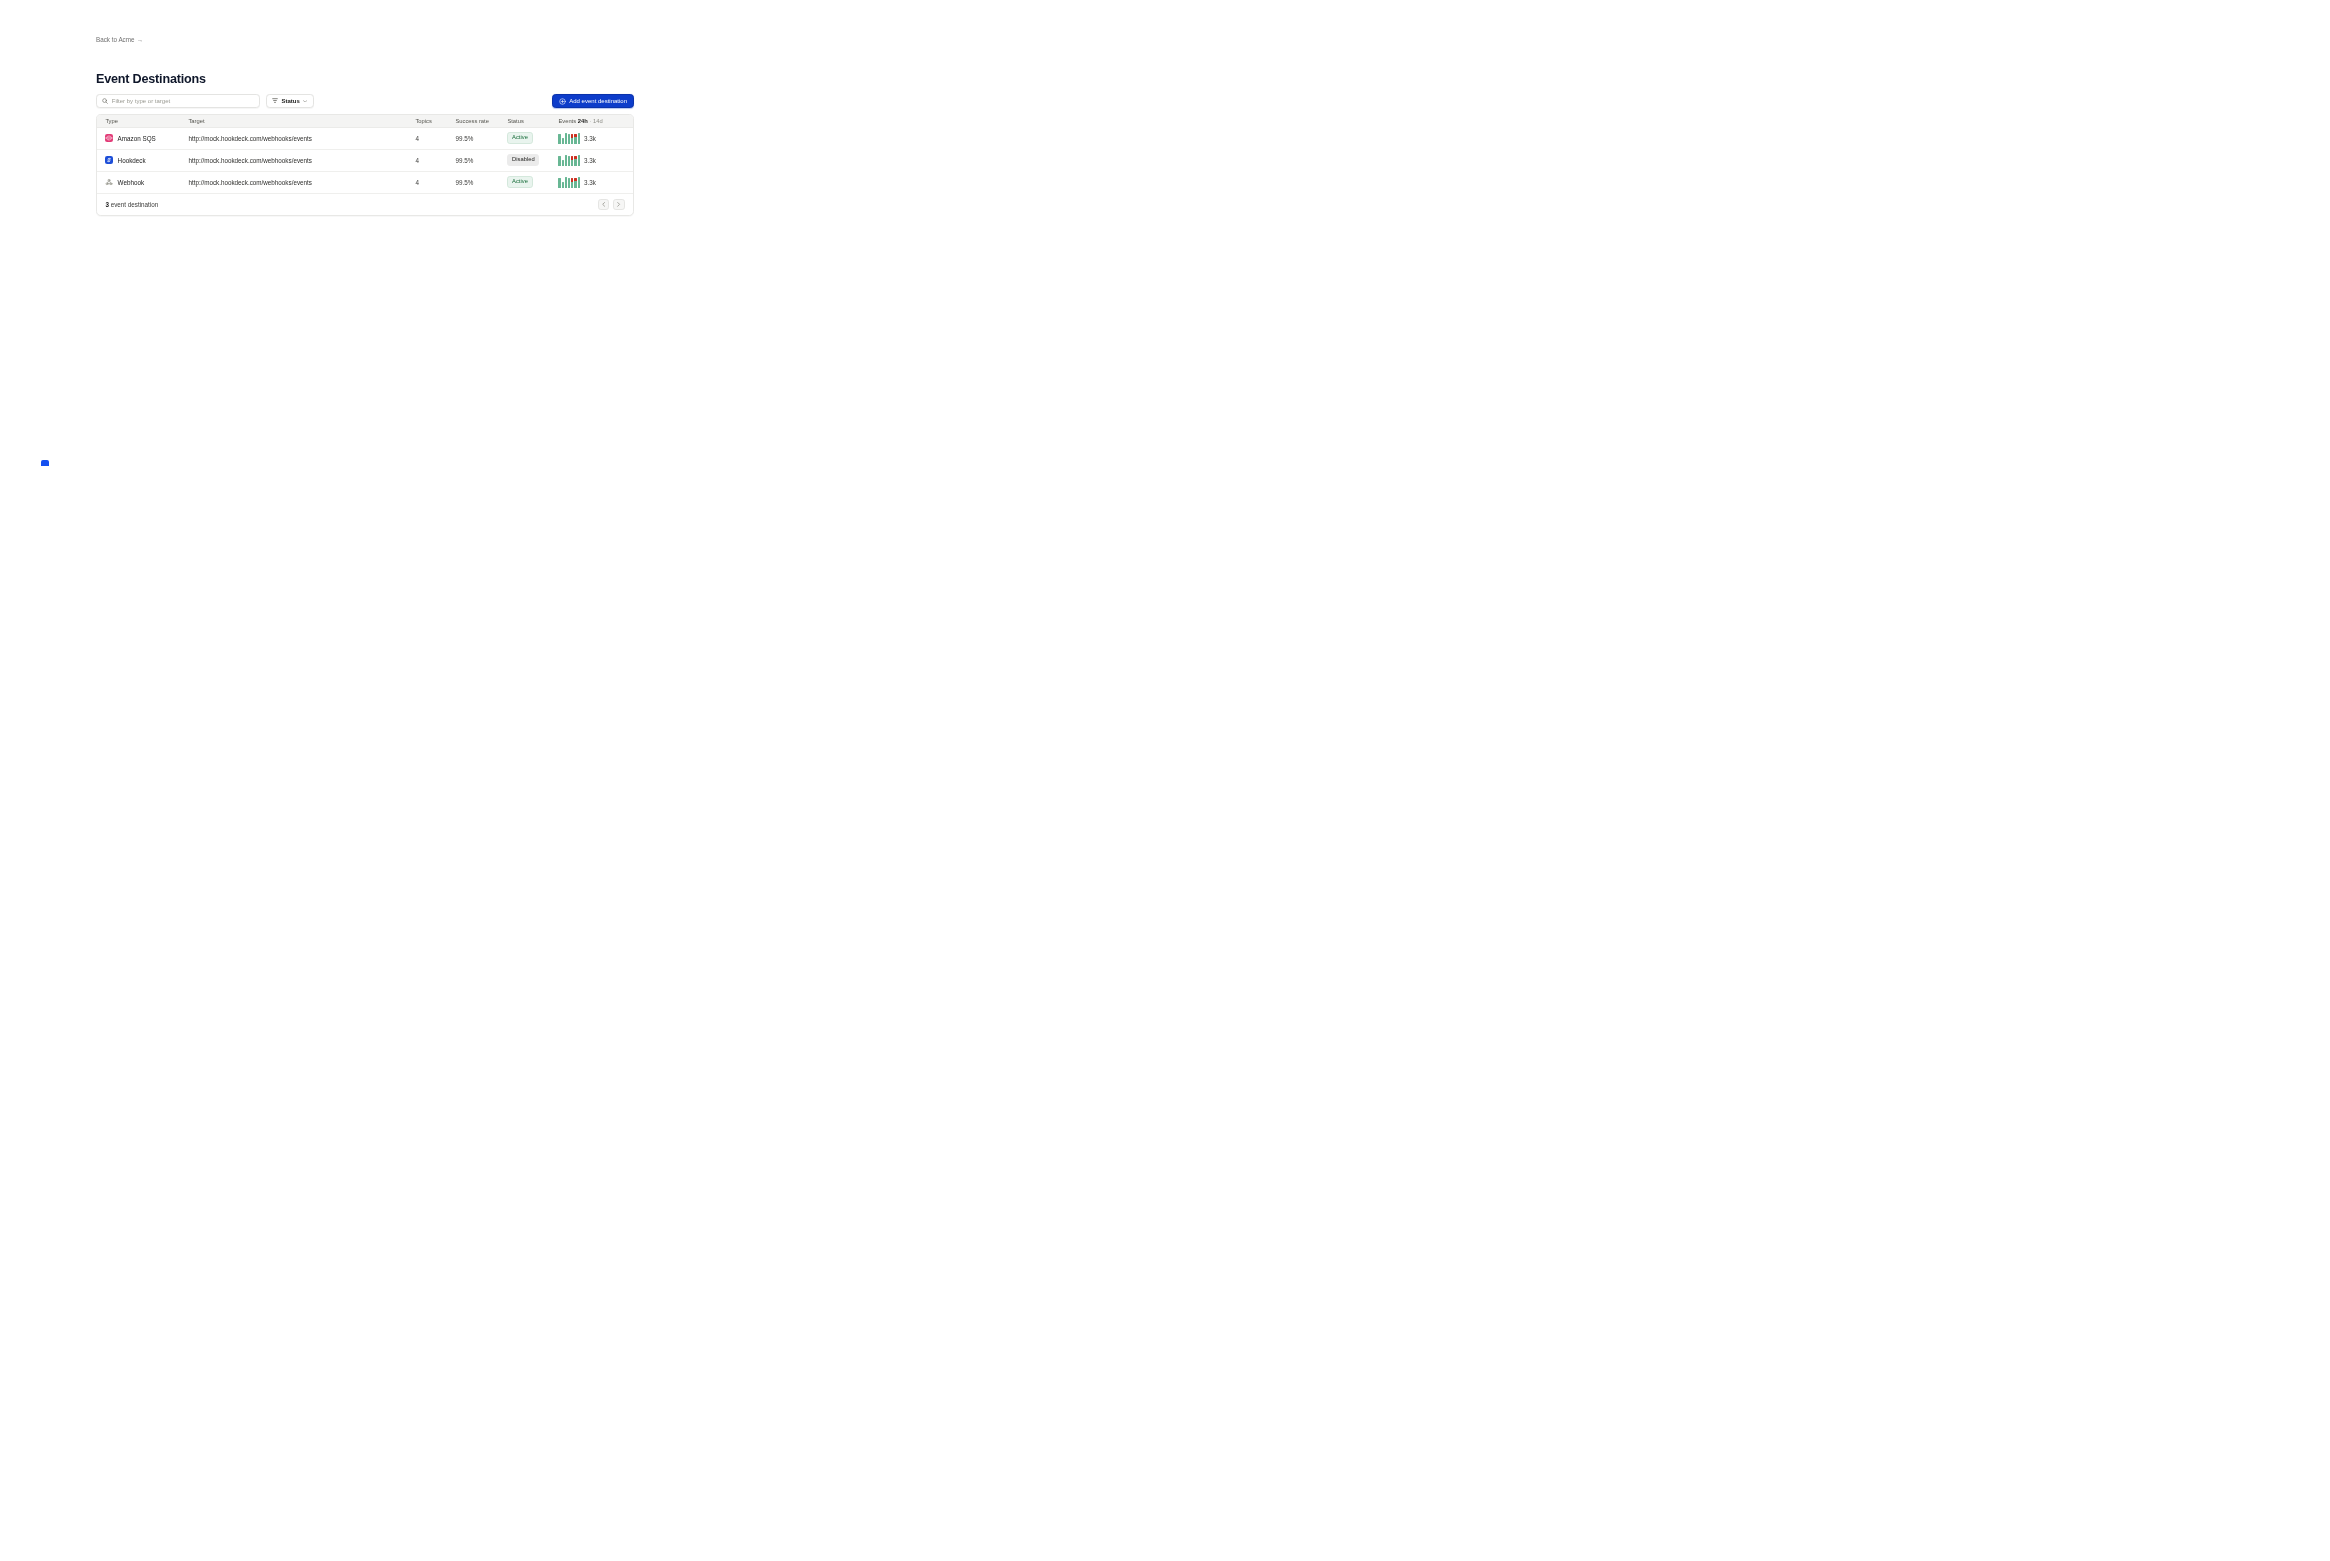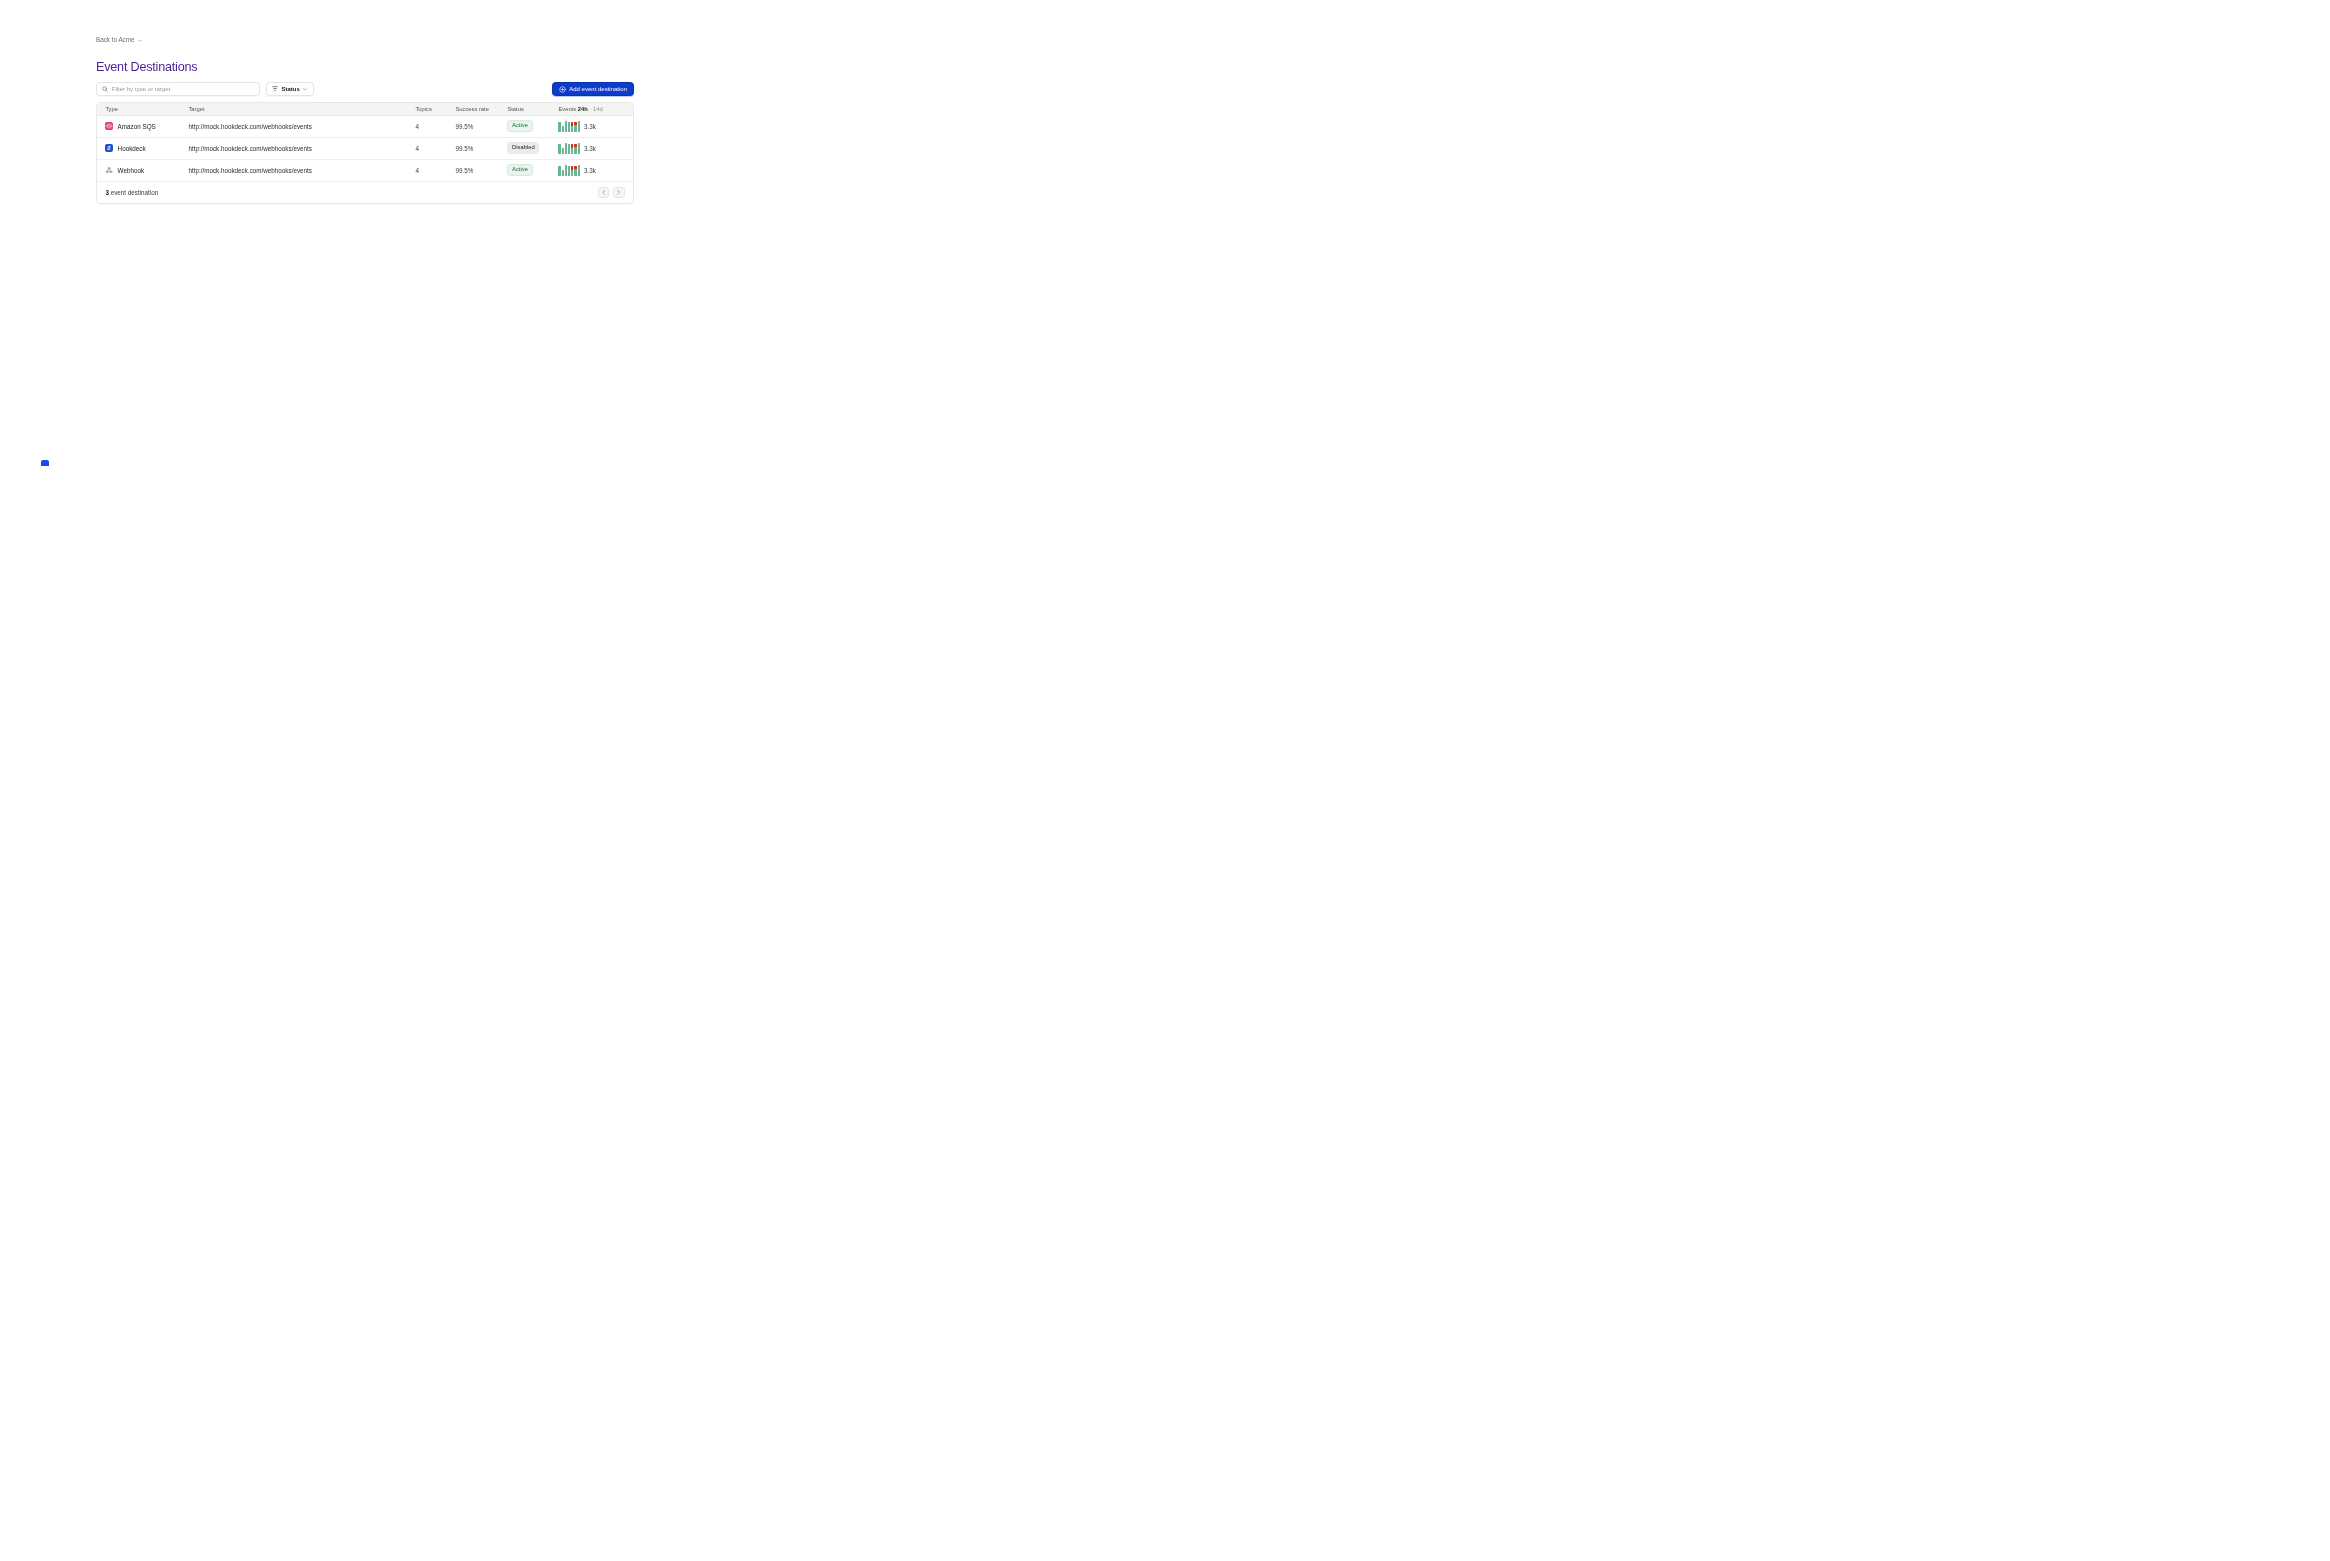--- a/index.html
+++ b/index.html
@@ -13,21 +13,21 @@
   .container { padding:35px 0 0 96px; width:634px; }
 
   
   .back-link {
     display:inline-flex; align-items:center; gap:2.3px;
     font-size:6.3px; color:#6f6f6f; text-decoration:none; cursor:pointer;
   }
 
   
   h1.page-title {
-    margin-top:16px; font-size:12.6px; font-weight:400; letter-spacing:-0.2px; color:#4c1d95;
+    margin-top:28px; font-size:12.6px; font-weight:700; letter-spacing:-0.2px; color:#0f172a;
   }
 
   
   .toolbar { margin-top:8px; display:flex; align-items:center; width:538px; }
   .search-box {
     display:flex; align-items:center; gap:3.7px;
     width:164px; height:14px; padding:0 5.1px;
     border:0.5px solid #e4e4e2; border-radius:3.7px; background:#fff;
     box-shadow:0 0.5px 0.9px rgba(0,0,0,0.04);
   }

